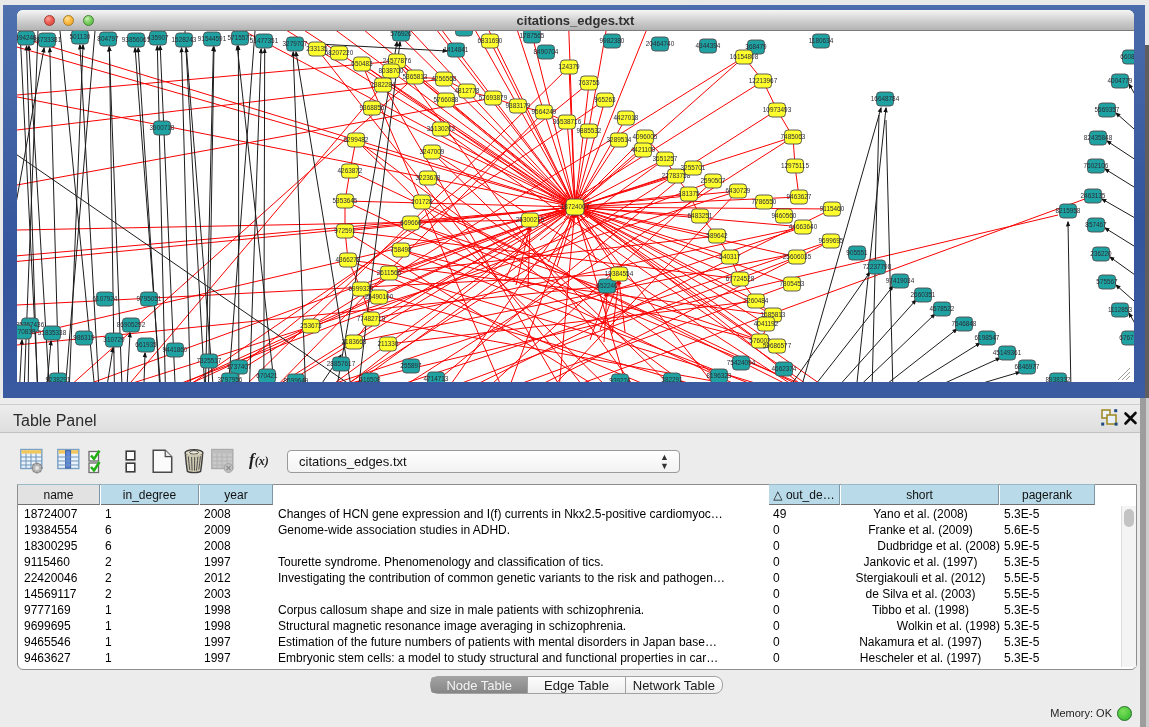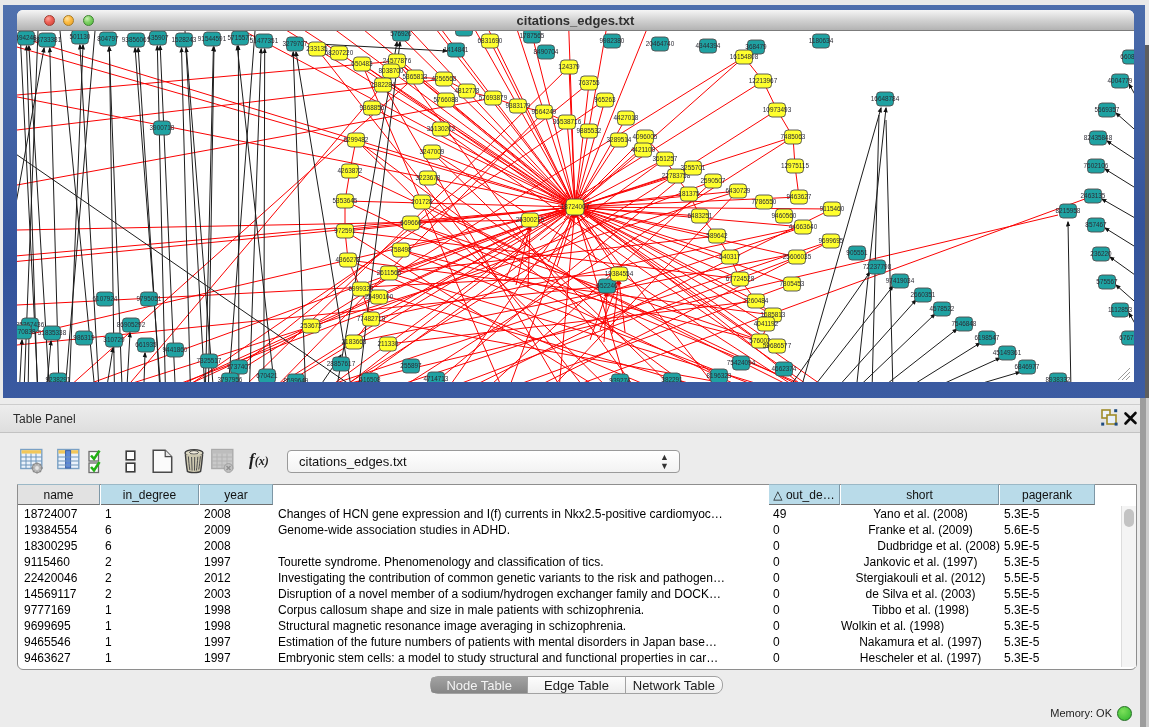--- a/index.html
+++ b/index.html
@@ -12,21 +12,21 @@
 #tl1{left:27px;background:radial-gradient(circle at 35% 30%,#ffa39a,#ee6156 45%,#cf4136);border:1px solid #a33b30}
 #tl2{left:46px;background:radial-gradient(circle at 35% 30%,#ffe2a0,#fdbb40 45%,#e29e2e);border:1px solid #ab7c22}
 #tl3{left:65.5px;background:radial-gradient(circle at 35% 30%,#c8f0b0,#7ed064 45%,#4cb83a);border:1px solid #3d8430}
 svg .re line{stroke:#fb0202;stroke-width:1}
 svg .bl line{stroke:#1c1c1c;stroke-width:1}
 svg text.nl{font:6.4px "Liberation Sans",sans-serif;fill:#2c2c35;text-anchor:middle}
 #panel{position:absolute;left:0;top:398px;width:1140px;height:329px;background:#ececec}
 #pr1{position:absolute;left:1140px;top:398px;width:6px;height:329px;background:#9d9d9d}
 #pr2{position:absolute;left:1146px;top:398px;width:3px;height:329px;background:#cccccc}
 #phead{position:absolute;left:0;top:6px;width:1140px;height:29px;background:linear-gradient(#ededed,#dedede);border-top:1px solid #cdcdcd;border-bottom:1px solid #c2c2c2}
-#phead span{position:absolute;left:13px;top:7px;font-size:12px;color:#2b2b2b}
+#phead span{position:absolute;left:13px;top:7px;font-size:16px;color:#2b2b2b}
 #combo{position:absolute;left:287px;top:450px;width:393px;height:23px;background:linear-gradient(#ffffff,#f2f2f2);border:1px solid #9a9a9a;border-radius:4px;font-size:13px;color:#111;line-height:21px;padding-left:11px}
 #combo .ar{position:absolute;right:10px;top:2px;font-size:9px;color:#333;line-height:9px}
 #tablebox{position:absolute;left:17px;top:484px;width:1120px;height:186px;background:#fff;border:1px solid #8e8e8e;border-radius:0 0 6px 6px}
 .hc{position:absolute;top:484px;height:21px;border-right:1px solid #7d97a6;border-top:1px solid #9bb8c6;border-bottom:1px solid #6f6f6f;font-size:12px;color:#111;text-align:center;line-height:20px}
 .tc{position:absolute;height:16px;font-size:12px;color:#000;line-height:16px;white-space:nowrap;overflow:hidden}
 #vsb{position:absolute;left:1121px;top:506px;width:15px;height:161px;background:#f4f4f4;border-left:1px solid #ddd}
 #vsbth{position:absolute;left:1123.5px;top:509px;width:10px;height:18px;background:#c3c3c3;border-radius:5px}
 #segs{position:absolute;left:430px;top:676px;width:293px;height:18px;border:1px solid #a2a2a2;border-radius:8px;background:linear-gradient(#fdfdfd,#eee);display:flex}
 .seg{flex:1;font-size:13px;color:#1a1a1a;text-align:center;line-height:17px;border-right:1px solid #a2a2a2}
 .seg:last-child{border-right:none}
@@ -994,37 +994,36 @@
 <div class="tc" style="left:24px;top:570px;width:73px">22420046</div>
 <div class="tc" style="left:105px;top:570px;width:91px">2</div>
 <div class="tc" style="left:204px;top:570px;width:66px">2012</div>
 <div class="tc" style="left:278px;top:570px;width:487px">Investigating the contribution of common genetic variants to the risk and pathogen…</div>
 <div class="tc" style="left:773px;top:570px;width:64px">0</div>
 <div class="tc" style="left:841px;top:570px;width:159px;text-align:center">Stergiakouli et al. (2012)</div>
 <div class="tc" style="left:1004px;top:570px;width:88px">5.5E-5</div>
 <div class="tc" style="left:24px;top:586px;width:73px">14569117</div>
 <div class="tc" style="left:105px;top:586px;width:91px">2</div>
 <div class="tc" style="left:204px;top:586px;width:66px">2003</div>
-<div class="tc" style="left:278px;top:586px;width:487px">Disruption of a novel member of a sodium/hydrogen exchanger family and DOCK…</div>
 <div class="tc" style="left:773px;top:586px;width:64px">0</div>
 <div class="tc" style="left:841px;top:586px;width:159px;text-align:center">de Silva et al. (2003)</div>
 <div class="tc" style="left:1004px;top:586px;width:88px">5.5E-5</div>
 <div class="tc" style="left:24px;top:602px;width:73px">9777169</div>
 <div class="tc" style="left:105px;top:602px;width:91px">1</div>
 <div class="tc" style="left:204px;top:602px;width:66px">1998</div>
 <div class="tc" style="left:278px;top:602px;width:487px">Corpus callosum shape and size in male patients with schizophrenia.</div>
 <div class="tc" style="left:773px;top:602px;width:64px">0</div>
 <div class="tc" style="left:841px;top:602px;width:159px;text-align:center">Tibbo et al. (1998)</div>
 <div class="tc" style="left:1004px;top:602px;width:88px">5.3E-5</div>
 <div class="tc" style="left:24px;top:618px;width:73px">9699695</div>
 <div class="tc" style="left:105px;top:618px;width:91px">1</div>
 <div class="tc" style="left:204px;top:618px;width:66px">1998</div>
 <div class="tc" style="left:278px;top:618px;width:487px">Structural magnetic resonance image averaging in schizophrenia.</div>
 <div class="tc" style="left:773px;top:618px;width:64px">0</div>
-<div class="tc" style="left:841px;top:618px;width:159px;text-align:left">Wolkin et al. (1998)</div>
+<div class="tc" style="left:841px;top:618px;width:159px;text-align:right">Wolkin et al. (1998)</div>
 <div class="tc" style="left:1004px;top:618px;width:88px">5.3E-5</div>
 <div class="tc" style="left:24px;top:634px;width:73px">9465546</div>
 <div class="tc" style="left:105px;top:634px;width:91px">1</div>
 <div class="tc" style="left:204px;top:634px;width:66px">1997</div>
 <div class="tc" style="left:278px;top:634px;width:487px">Estimation of the future numbers of patients with mental disorders in Japan base…</div>
 <div class="tc" style="left:773px;top:634px;width:64px">0</div>
 <div class="tc" style="left:841px;top:634px;width:159px;text-align:center">Nakamura et al. (1997)</div>
 <div class="tc" style="left:1004px;top:634px;width:88px">5.3E-5</div>
 <div class="tc" style="left:24px;top:650px;width:73px">9463627</div>
 <div class="tc" style="left:105px;top:650px;width:91px">1</div>

